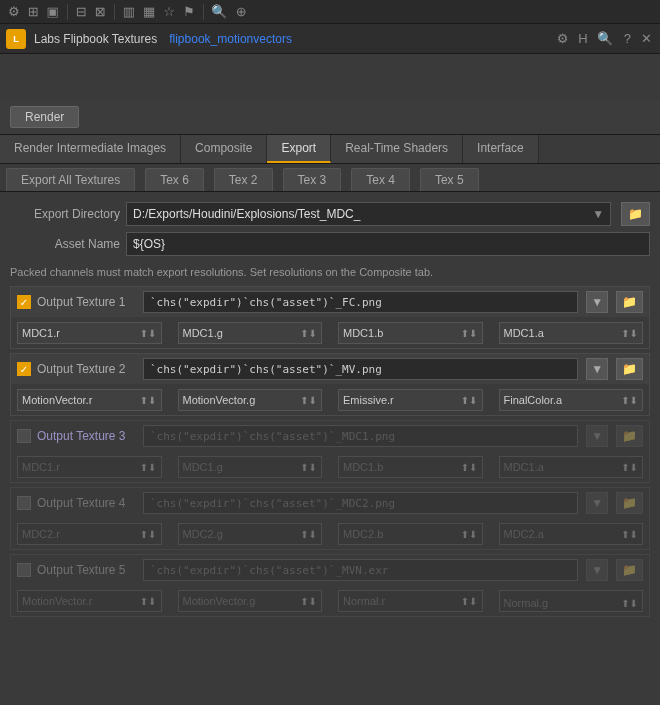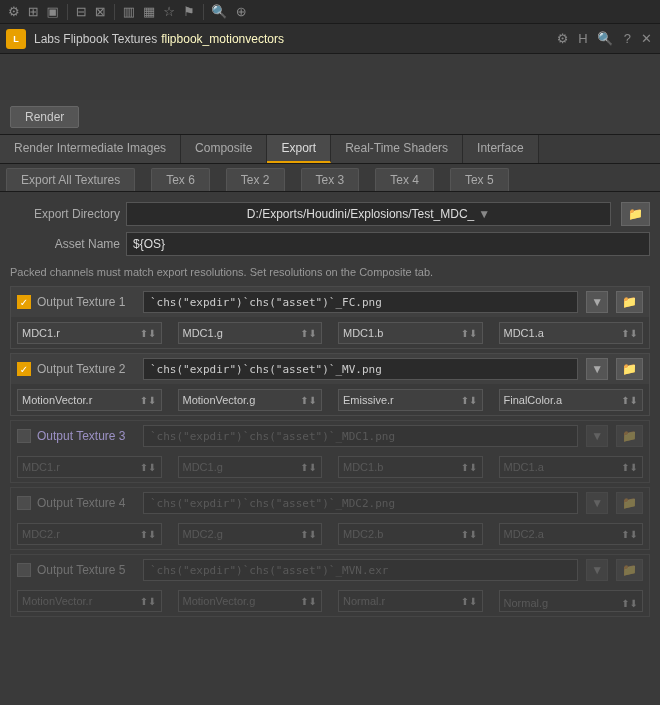--- a/index.html
+++ b/index.html
@@ -32,24 +32,24 @@
       align-items: center;
       justify-content: center;
       color: white;
       font-size: 9px;
       font-weight: bold;
       margin-right: 4px;
     }
     .app-title {
       color: #cccccc;
       font-size: 12px;
-      margin-right: 0;
+      margin-right: 8px;
     }
     .app-name {
-      color: #fef9c3;
+      color: #3b82f6;
       font-size: 12px;
       flex: 1;
     }
     .menu-icons {
       display: flex;
       gap: 6px;
       align-items: center;
     }
     .menu-icon {
       color: #888;
@@ -95,21 +95,21 @@
       color: #dddddd;
       border-bottom: 2px solid #e8a000;
     }
 
     
     .sub-tab-bar {
       display: flex;
       background: #3a3a3a;
       border-bottom: 1px solid #1a1a1a;
       padding: 4px 6px 0;
-      gap: 16px;
+      gap: 10px;
       align-items: center;
     }
     .sub-tab {
       padding: 4px 14px;
       cursor: pointer;
       font-size: 12px;
       color: #aaaaaa;
       background: #484848;
       border: 1px solid #555;
       border-bottom: none;
@@ -360,21 +360,21 @@
   <div class="sub-tab">Tex 2</div>
   <div class="sub-tab">Tex 3</div>
   <div class="sub-tab">Tex 4</div>
   <div class="sub-tab">Tex 5</div>
 </div>
 
 <div class="content">
 
   <div class="form-row">
     <span class="form-label">Export Directory</span>
-    <div class="form-input" style="flex:1;justify-content:center;">
+    <div class="form-input" style="flex:1;">
       <span class="form-input-text">D:/Exports/Houdini/Explosions/Test_MDC_</span>
       <span class="form-input-arrow">▼</span>
     </div>
     <div class="form-input-btn">📁</div>
   </div>
 
   <div class="form-row">
     <span class="form-label">Asset Name</span>
     <div class="form-input" style="flex:1;">
       <span class="form-input-text">${OS}</span>

